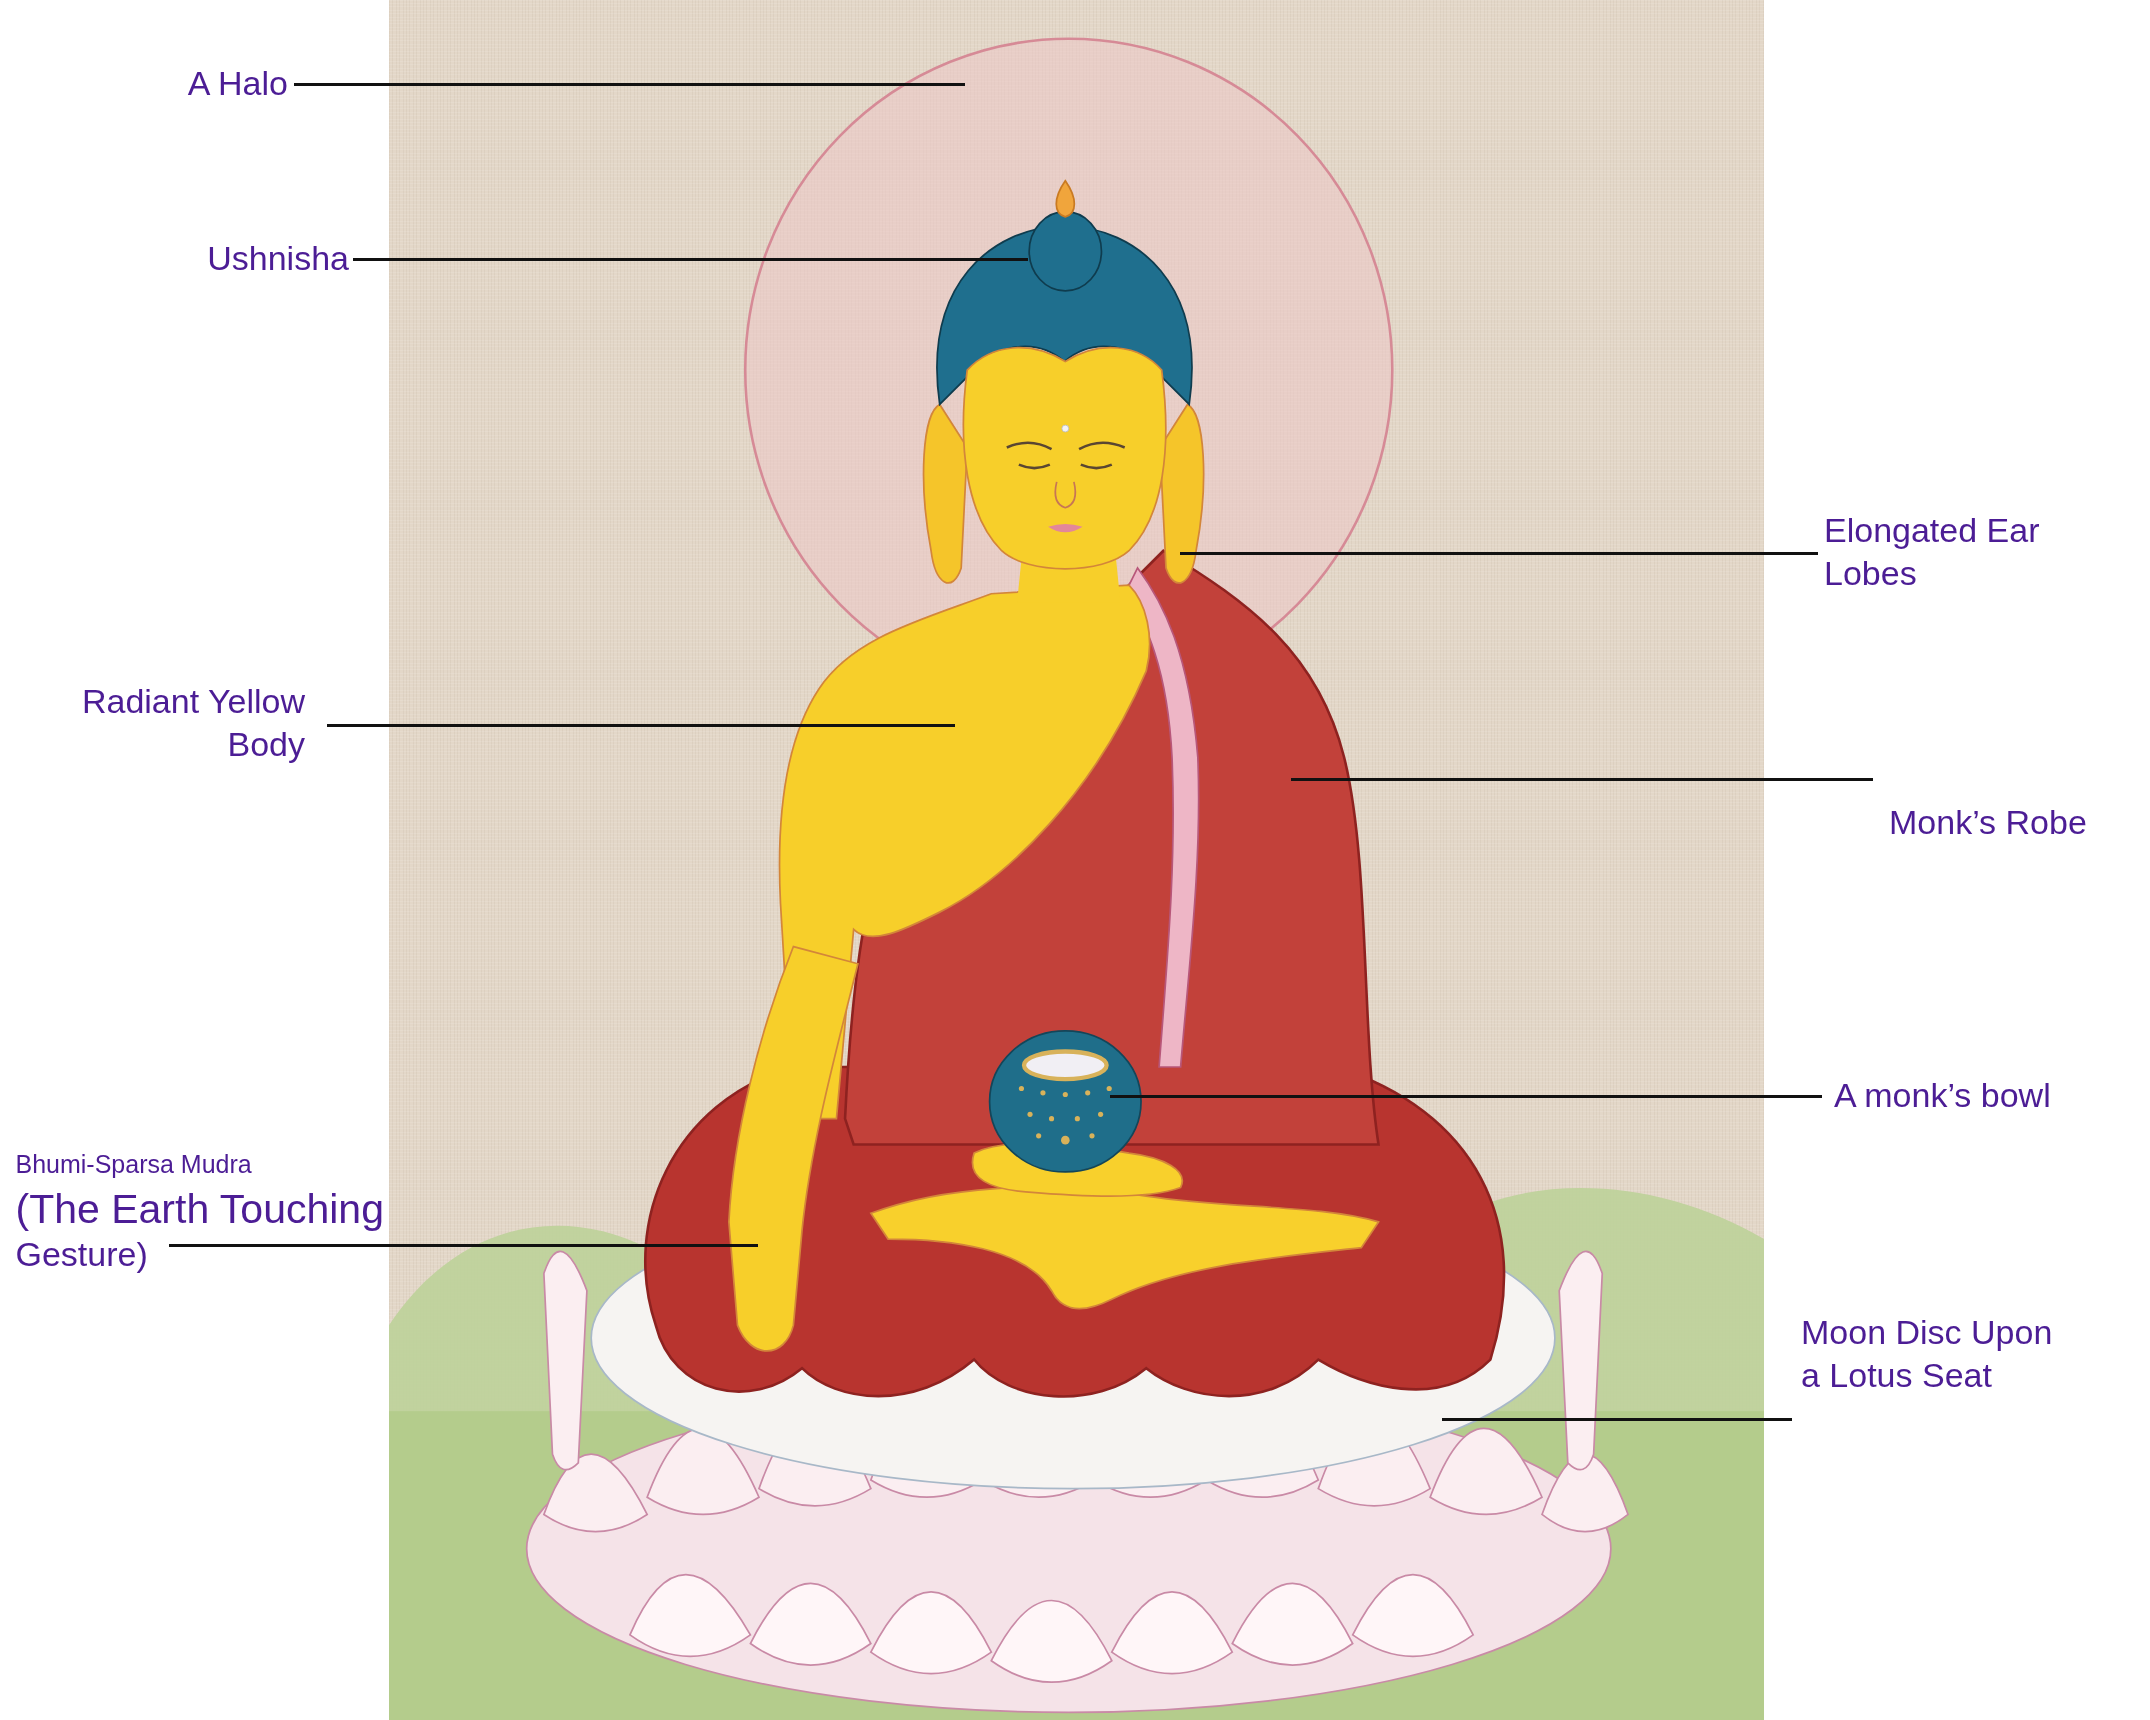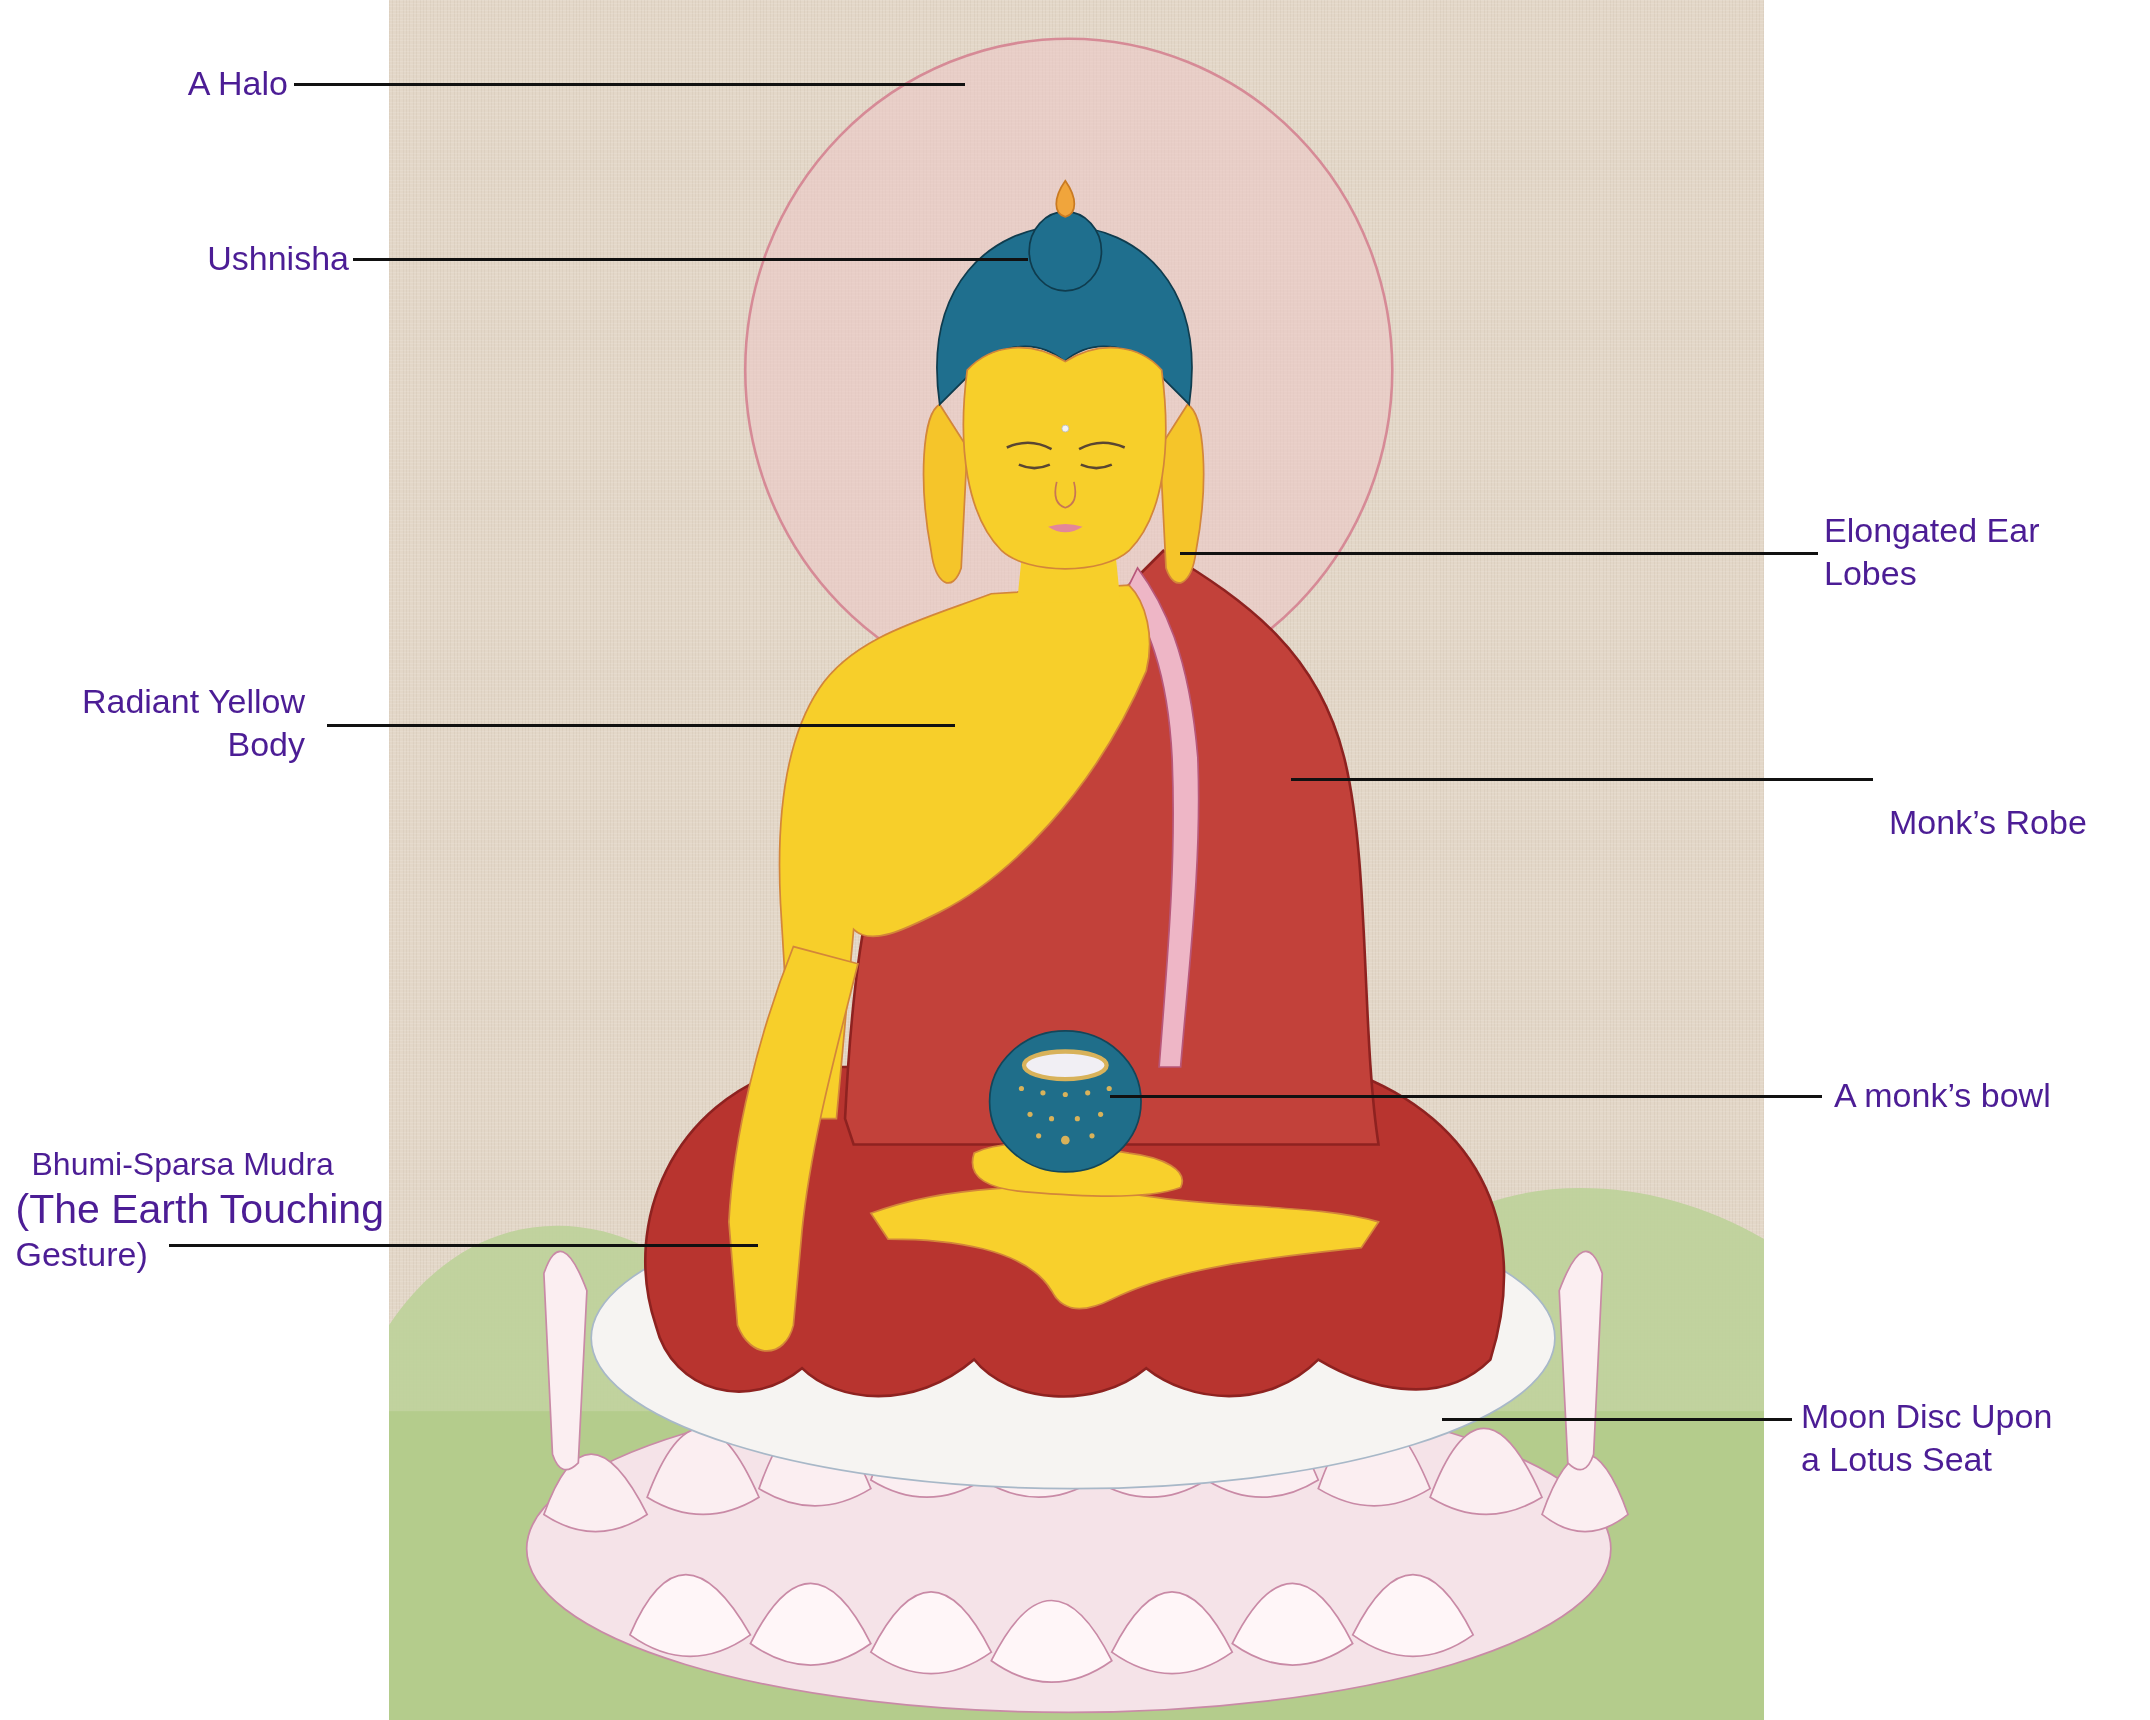--- a/index.html
+++ b/index.html
@@ -140,24 +140,24 @@
   <span>Monk’s Robe</span>
 </div>
 <div class="leader" style="left:1291px; top:778px; width:582px;"></div>
 
 <div class="label" style="left:1834px; top:1074px;">
   <span>A monk’s bowl</span>
 </div>
 <div class="leader" style="left:1110px; top:1095px; width:712px;"></div>
 
 <div class="label" style="left:15.5px; top:1141px;">
-  <div style="font-size:32px; line-height:46px;margin-left:16px;">Bhumi-Sparsa Mudra</div>
+  <div style="font-size:25px; line-height:46px;">Bhumi-Sparsa Mudra</div>
   <div class="small" style="font-size:41px; line-height:45px;">(The Earth Touching</div>
   <div class="small" style="font-size:34px; line-height:45px;">Gesture)</div>
 </div>
 <div class="leader" style="left:169px; top:1244px; width:589px;"></div>
 
-<div class="label" style="left:1801px; top:1395px;">
+<div class="label" style="left:1801px; top:1311px;">
   <div>Moon Disc Upon</div>
   <div>a Lotus Seat</div>
 </div>
 <div class="leader" style="left:1442px; top:1418px; width:350px;"></div>
 
 
 </body></html>

